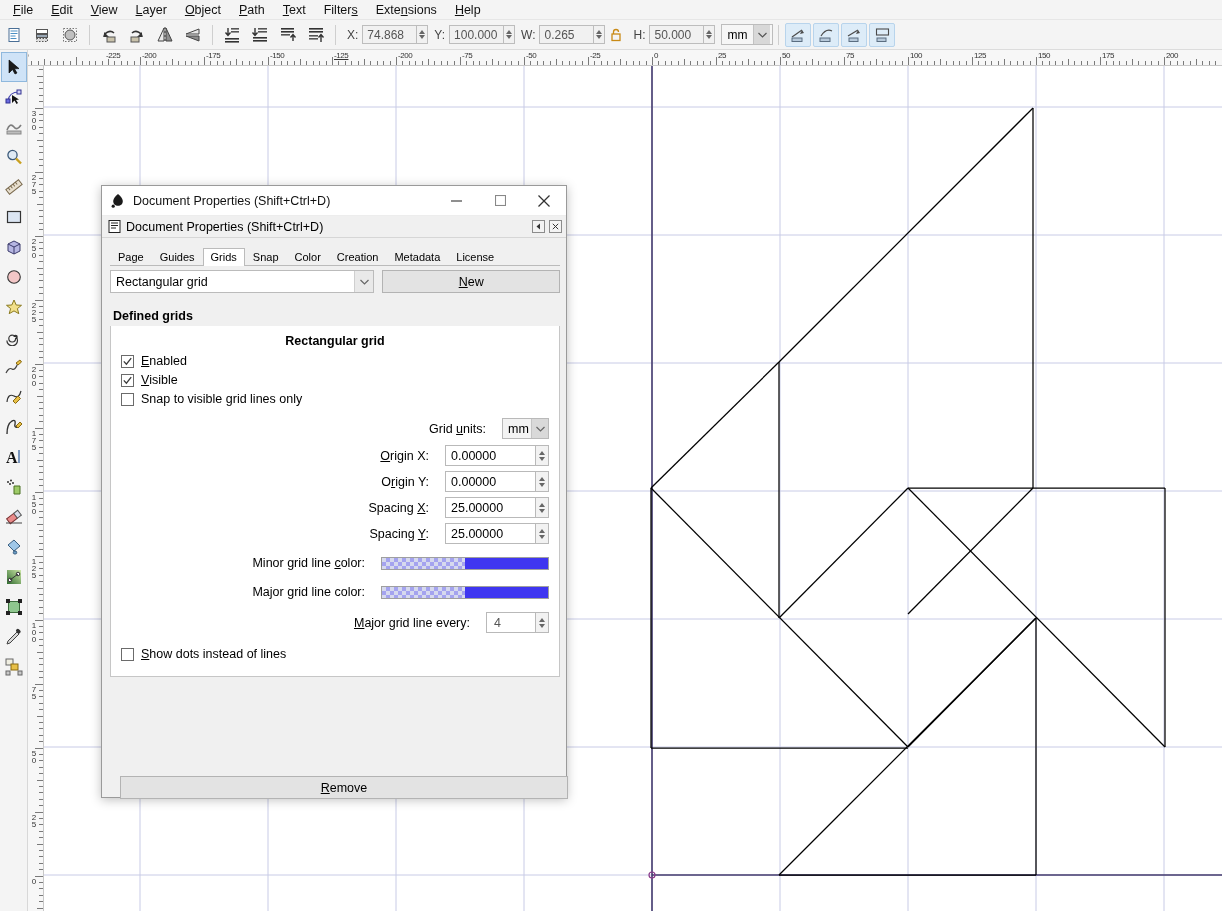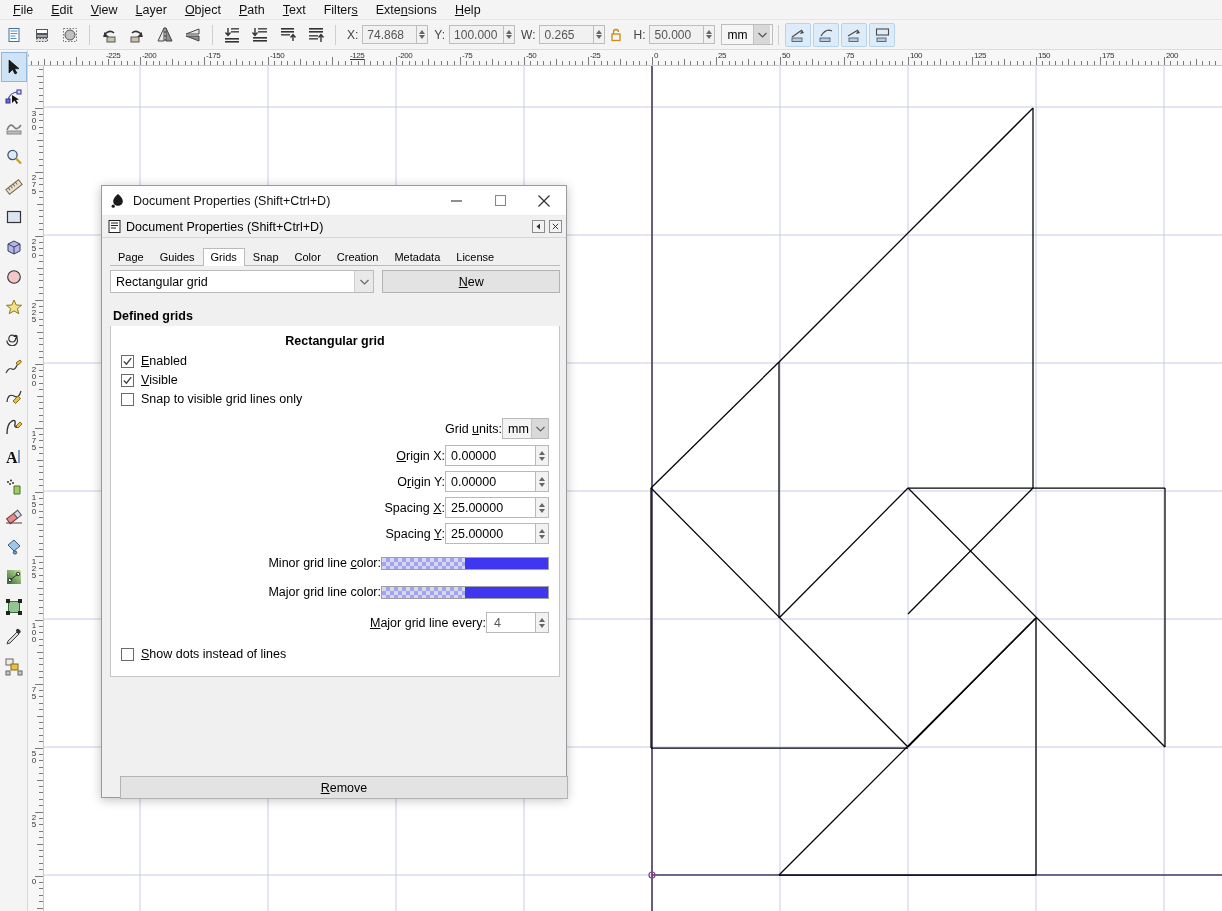--- a/index.html
+++ b/index.html
@@ -130,21 +130,21 @@
           border-bottom-color:#fff; position:relative; top:1px; }
 
   #gridpanel { border:1px solid #c6c6c6; border-top:none; background:#fff;
                padding:8px 10px 10px 10px; }
   .centerhdr { text-align:center; font-weight:bold; font-size:12.5px; margin-bottom:6px; }
   .chkrow { display:flex; align-items:center; gap:7px; margin-bottom:5px; font-size:12.5px; }
   .chk { width:13px; height:13px; border:1px solid #6b6b6b; background:#fff;
          display:flex; align-items:center; justify-content:center; }
   .chk svg { display:block; }
   .frow { display:flex; align-items:center; justify-content:flex-end;
-          margin-bottom:4px; gap:0; }
+          margin-bottom:4px; gap:16px; }
   .flabel { font-size:12.5px; text-align:right; }
   .fin { width:91px; height:21px; border:1px solid #b9b9b9; background:#fff;
          display:flex; align-items:center; padding-left:5px; font-size:12.5px; }
   .fspin { width:13px;height:21px;border:1px solid #b9b9b9;border-left:none;background:#f2f2f2;
            display:flex;flex-direction:column;align-items:center;justify-content:center;gap:2px; }
   .unitbox { width:47px;height:21px;border:1px solid #b9b9b9;background:#f3f3f3;
              display:flex;align-items:center;padding-left:5px;font-size:12.5px; }
   .unitbox .arw{width:17px;height:19px;background:#d9d9d9;border-left:1px solid #c4c4c4;
     margin-left:auto;display:flex;align-items:center;justify-content:center;}
   .swatch { width:168px; height:13px; border:1px solid #9f9f9f; display:flex; }
@@ -536,21 +536,21 @@
     <div class="htick" style="left: 246px; height: 4px;"></div>
     <div class="htick" style="left: 253px; height: 4px;"></div>
     <div class="htick" style="left: 259px; height: 4px;"></div>
     <div class="htick" style="left: 266px; height: 4px;"></div>
     <div class="htick" style="left: 272px; height: 6px;"></div>
     <div class="htick" style="left: 278px; height: 4px;"></div>
     <div class="htick" style="left: 285px; height: 4px;"></div>
     <div class="htick" style="left: 291px; height: 4px;"></div>
     <div class="htick" style="left: 298px; height: 4px;"></div>
     <div class="htick" style="left: 304px; height: 8px;"></div>
-    <div class="hlabel" style="left: 322px; text-decoration: underline;">-125</div>
+    <div class="hlabel" style="left: 306px; text-decoration: underline;">-125</div>
     <div class="htick" style="left: 310px; height: 4px;"></div>
     <div class="htick" style="left: 317px; height: 4px;"></div>
     <div class="htick" style="left: 323px; height: 4px;"></div>
     <div class="htick" style="left: 330px; height: 4px;"></div>
     <div class="htick" style="left: 336px; height: 6px;"></div>
     <div class="htick" style="left: 342px; height: 4px;"></div>
     <div class="htick" style="left: 349px; height: 4px;"></div>
     <div class="htick" style="left: 355px; height: 4px;"></div>
     <div class="htick" style="left: 362px; height: 4px;"></div>
     <div class="htick" style="left: 368px; height: 8px;"></div>

